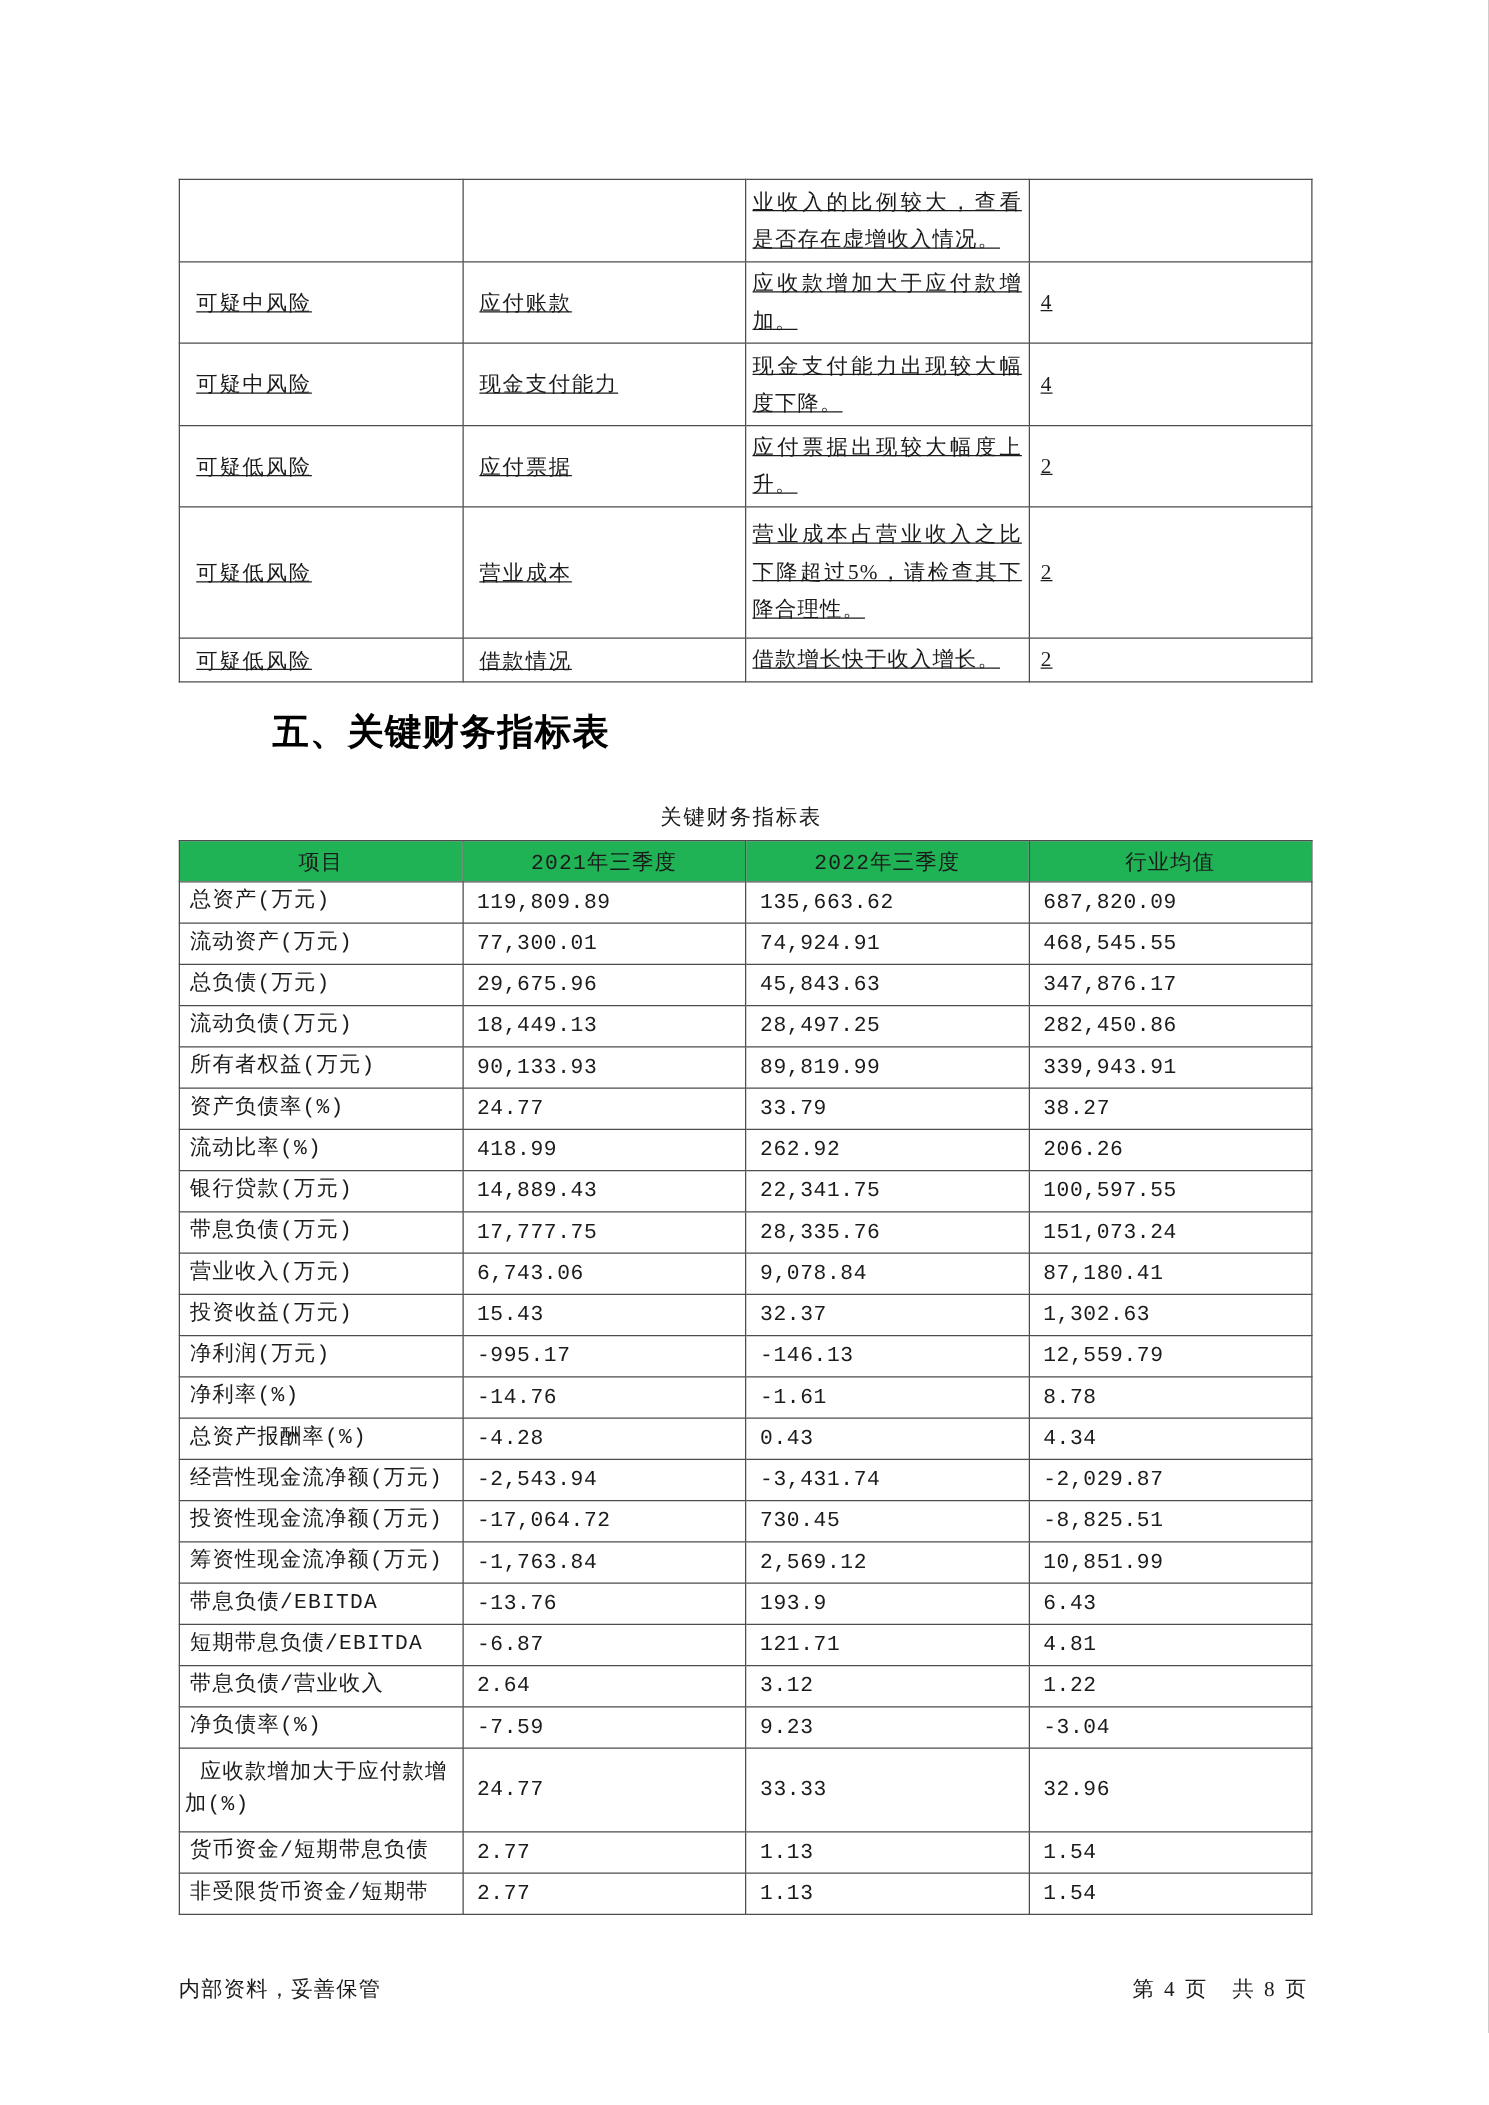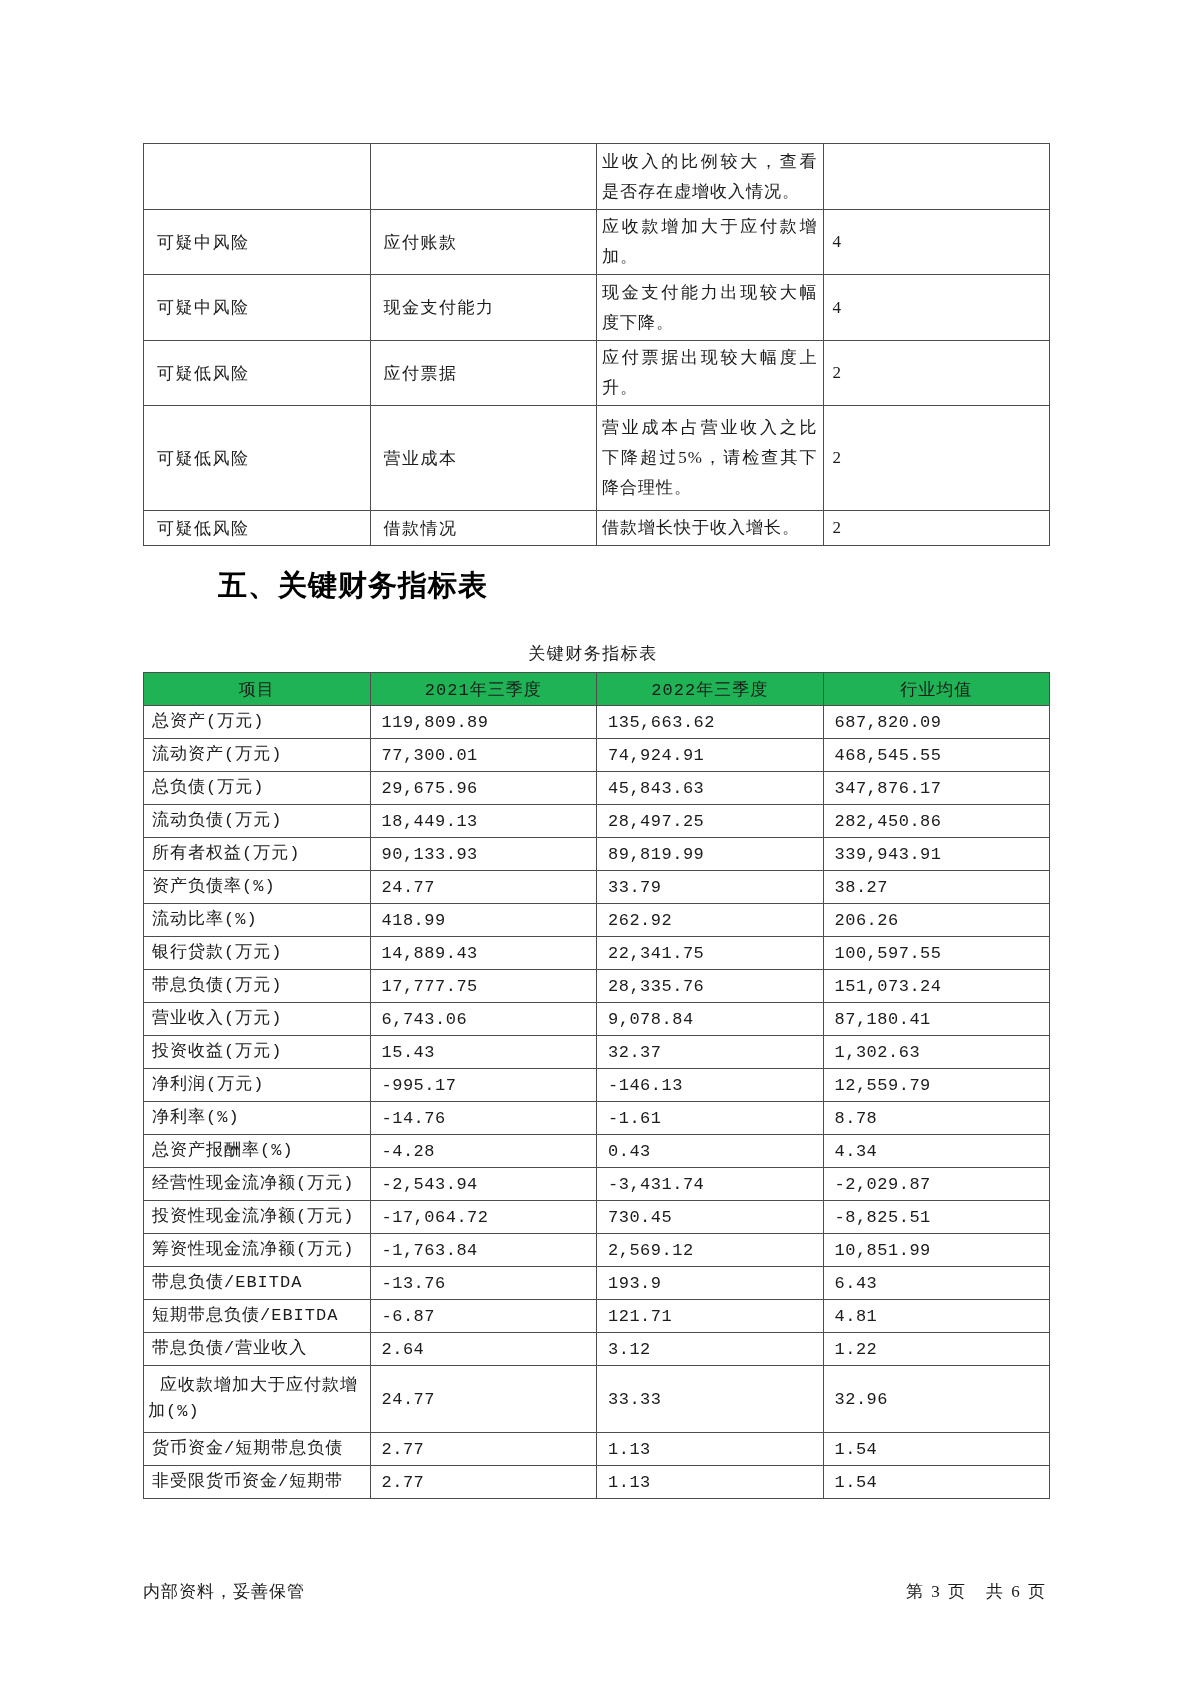--- a/index.html
+++ b/index.html
@@ -18,21 +18,21 @@
   td,th{
     border:1px solid #4d4d4d;
     font-size:17px;
     font-weight:normal;
     color:#1b1b1b;
     vertical-align:middle;
     overflow:hidden;
   }
 
   
-  .risk-table-wrap{position:absolute;left:143px;top:143px;}
+  .risk-table-wrap{position:absolute;left:143px;top:143px;text-decoration:underline;}
   .risk-table col{width:226.5px;}
   .risk-table td.c1,.risk-table td.c2{padding-left:13px;letter-spacing:1.5px;}
   .risk-table td.c3{padding:2px 5px;letter-spacing:1px;line-height:30px;text-align:justify;}
   .risk-table td.c3 .desc{text-indent:14px;}
   .risk-table td.c3 .desc.no-indent{text-indent:0;}
   .risk-table td.c4{padding-left:9px;letter-spacing:1px;}
   .risk-table tr:nth-of-type(1){height:66px;}
   .risk-table tr:nth-of-type(2){height:64px;}
   .risk-table tr:nth-of-type(3){height:66px;}
   .risk-table tr:nth-of-type(4){height:64px;}
@@ -291,20 +291,26 @@
             <td class="val">4.81</td>
           </tr>
 
           <tr>
             <td class="label">带息负债/营业收入</td>
             <td class="val">2.64</td>
             <td class="val">3.12</td>
             <td class="val">1.22</td>
           </tr>
 
+          <tr>
+            <td class="label">净负债率(%)</td>
+            <td class="val">-7.59</td>
+            <td class="val">9.23</td>
+            <td class="val">-3.04</td>
+          </tr>
 
           <tr class="tall">
             <td class="label">应收款增加大于应付款增加(%)</td>
             <td class="val">24.77</td>
             <td class="val">33.33</td>
             <td class="val">32.96</td>
           </tr>
 
           <tr>
             <td class="label">货币资金/短期带息负债</td>
@@ -317,15 +323,15 @@
             <td class="label">非受限货币资金/短期带</td>
             <td class="val">2.77</td>
             <td class="val">1.13</td>
             <td class="val">1.54</td>
           </tr>
         </tbody>
     </table>
   </div>
 
   <div class="footer-left">内部资料，妥善保管</div>
-  <div class="footer-right">第 3 页　共 6 页</div>
+  <div class="footer-right">第 4 页　共 8 页</div>
 
 </div>
 
 </body></html>

